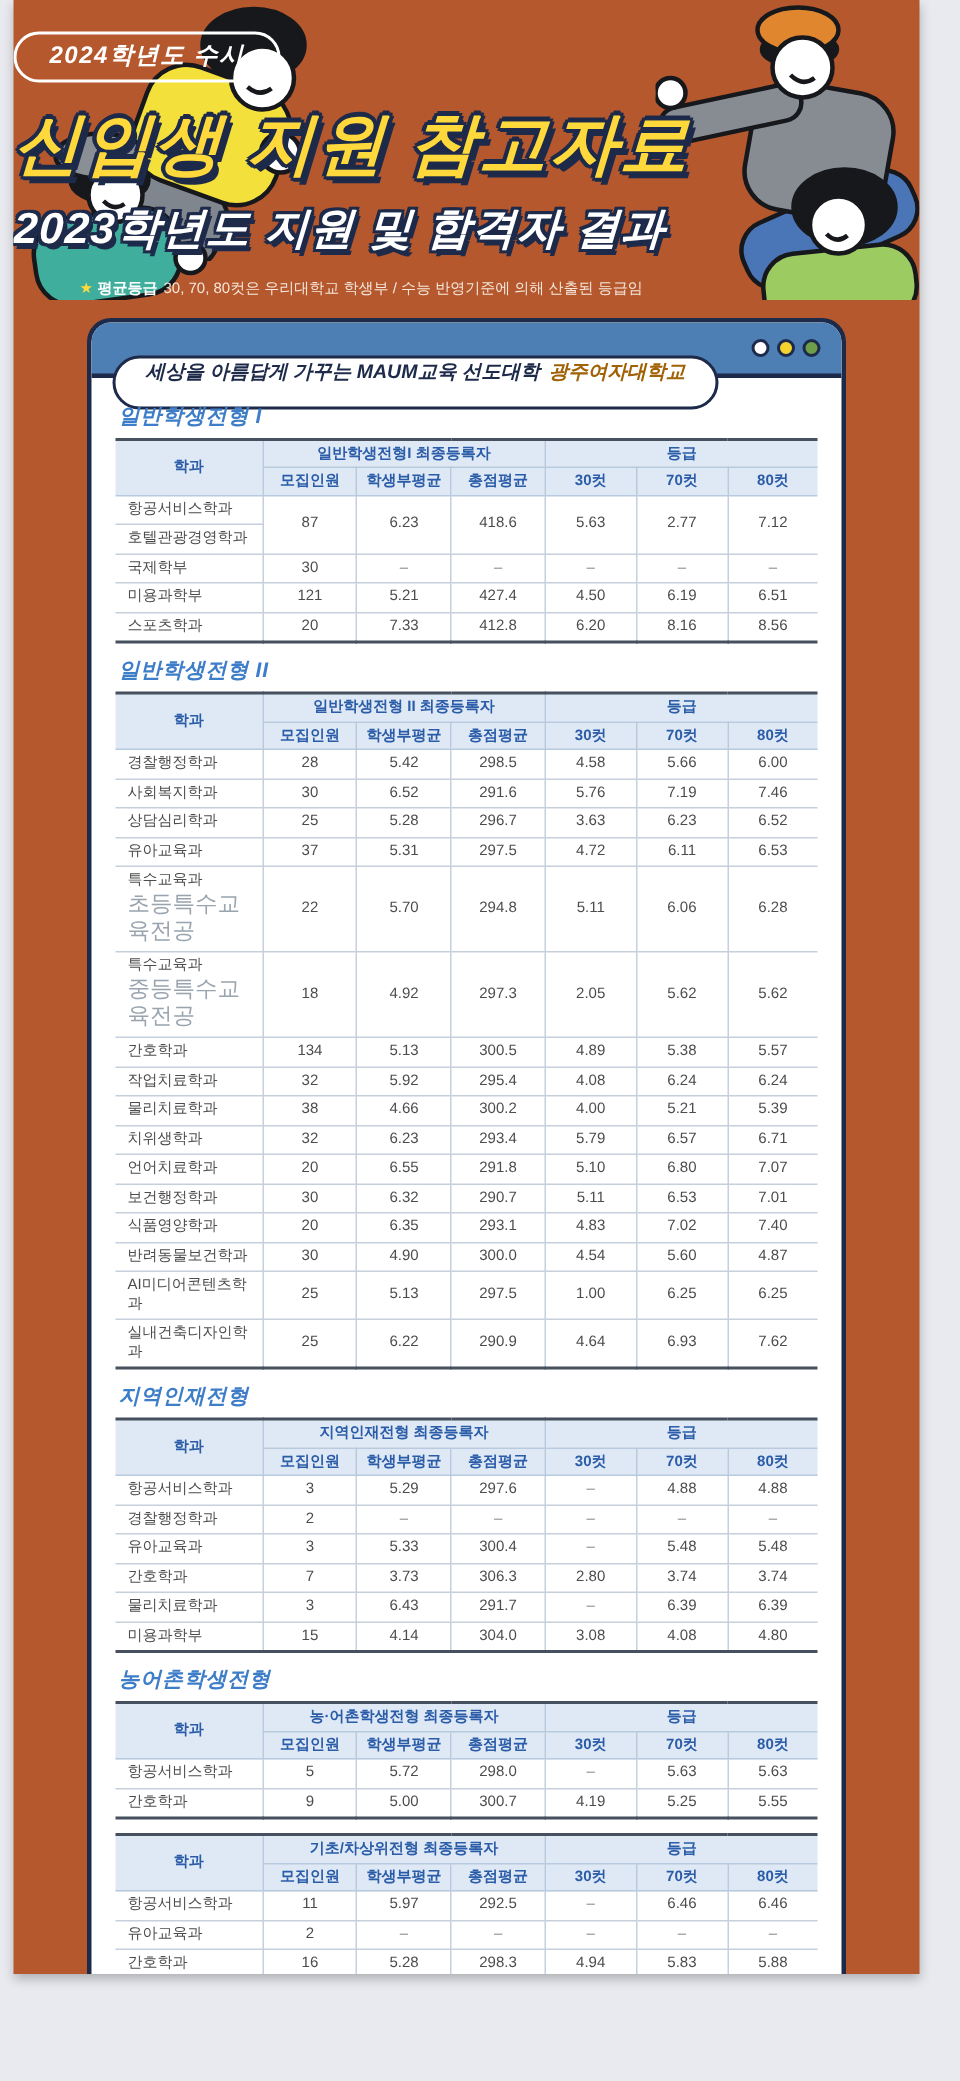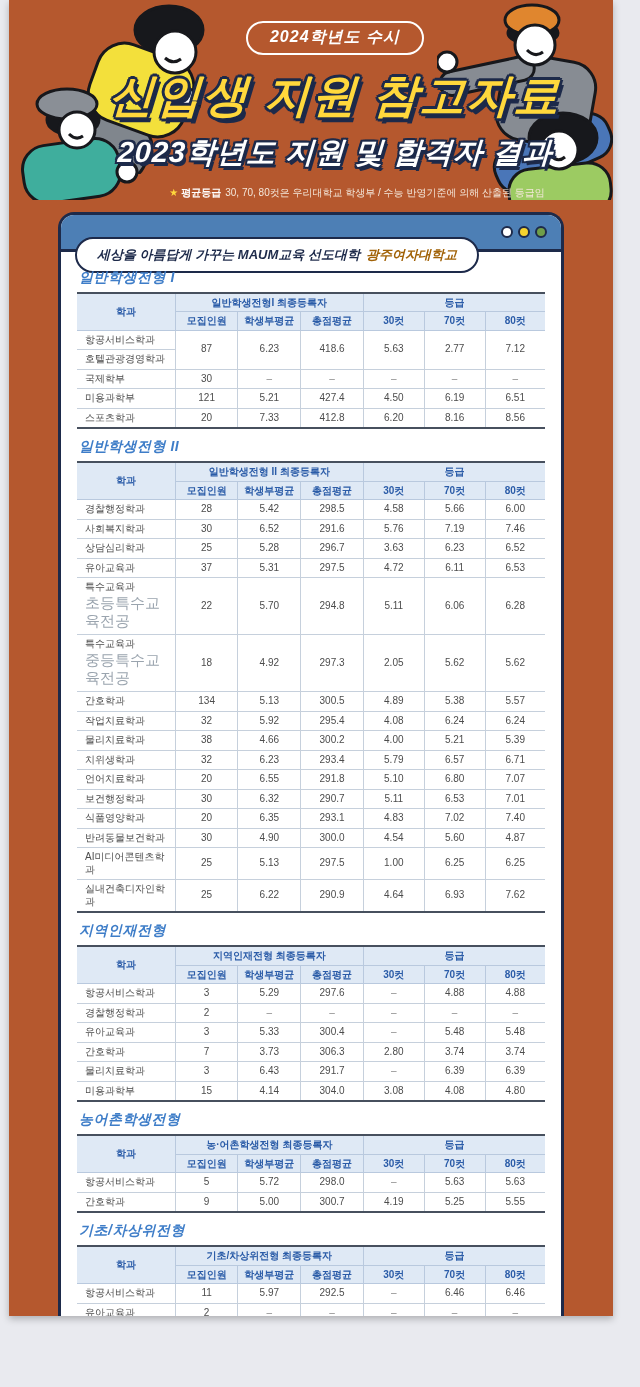--- a/index.html
+++ b/index.html
@@ -13,21 +13,21 @@
   .poster {
     position: absolute; left: 9px; top: 0;
     width: 604px; height: 1316px;
     background: #b5582e;
     overflow: hidden;
     box-shadow: 0 3px 7px rgba(0,0,0,.25);
   }
   
   .decor { position: absolute; z-index: 1; }
   
-  .hdr { position: relative; z-index: 2; text-align: center; padding-top: 21px; margin-left: 48px; }
+  .hdr { position: relative; z-index: 2; padding-top: 21px; }
   .badge {
     display: inline-block;
     border: 2px solid #fff; border-radius: 999px;
     color: #fff; font-weight: bold; font-style: italic;
     font-size: 16px; letter-spacing: 1px;
     padding: 4px 22px 5px;
   }
   .title {
     margin-top: 11px;
     font-size: 45px; font-weight: 800; font-style: italic;
@@ -61,21 +61,21 @@
     border-radius: 16px 16px 0 0;
     overflow: hidden;
   }
   .cardbar {
     height: 37px; background: #4d7fb5;
     border-bottom: 3px solid #1d2a4a;
     display: flex; align-items: center;
     padding: 0 14px; gap: 10px;
   }
   .pill {
-    display: flex; align-items: center; justify-content: center;
+    display: flex; align-items: flex-start; justify-content: center;
     background: #fff; border: 2px solid #1d2a4a; border-radius: 999px;
     height: 36px; padding: 0 20px;
     font-size: 13px; font-weight: bold; font-style: italic; color: #1d2a4a;
     white-space: nowrap;
     margin-top: 46px;
   }
   .pill .uni { color: #a16207; margin-left: 6px; }
   .dots { margin-left: auto; display: flex; gap: 5px; }
   .dot { width: 12px; height: 12px; border-radius: 50%; border: 2px solid #1d2a4a; }
   .cardbody { padding: 8px 16px 0; }
@@ -558,21 +558,20 @@
                 <td class="val">300.7</td>
                 <td class="val">4.19</td>
                 <td class="val">5.25</td>
                 <td class="val">5.55</td>
               </tr>
             </tbody>
           </table>
       </div>
 
       <div class="section">
-        <h2 class="sec-title">기초/차상위전형</h2>
         <table>
             <colgroup>
               <col style="width: 21%;">
               <col style="width: 13.4%;">
               <col style="width: 13.4%;">
               <col style="width: 13.4%;">
               <col style="width: 13%;">
               <col style="width: 13%;">
               <col style="width: 12.8%;">
             </colgroup>

